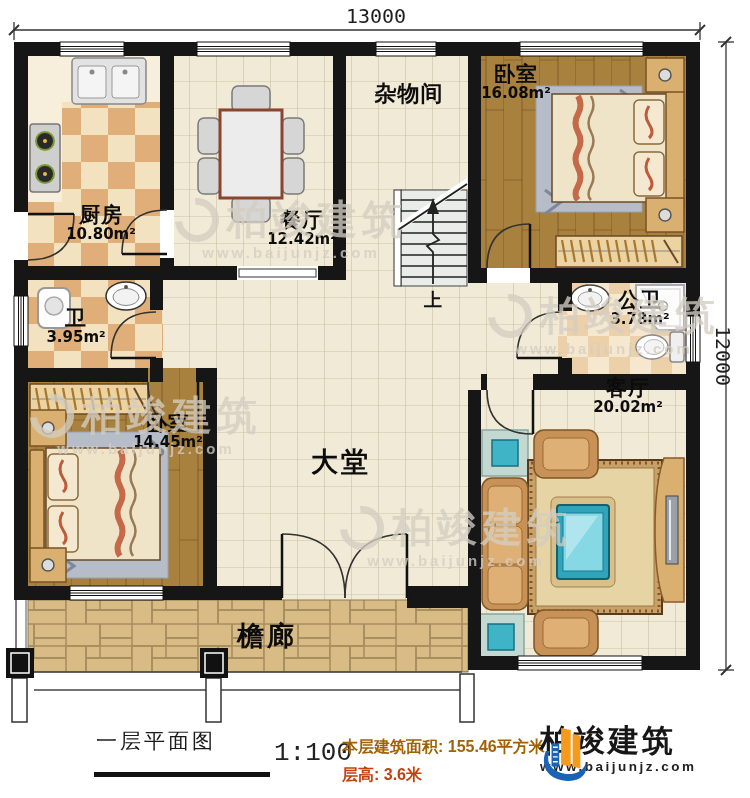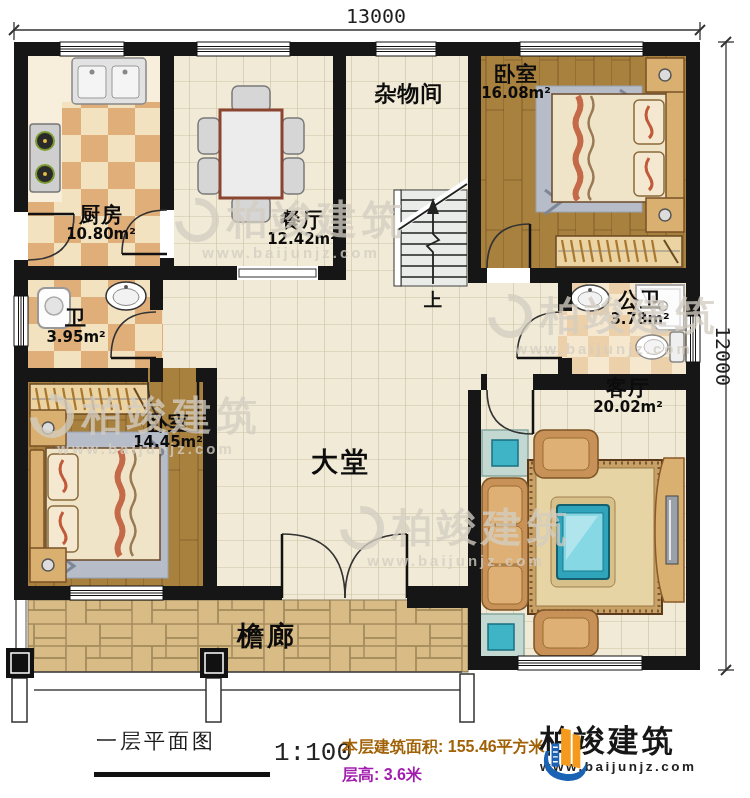--- a/index.html
+++ b/index.html
@@ -25,21 +25,21 @@
     border-radius:50%;transform:rotate(40deg);}
   .wm-text{font-size:40px;font-weight:800;letter-spacing:5px;}
   .wm-site{font-size:15px;font-weight:700;letter-spacing:3px;margin-top:-3px;}
   
   .sheet-title{position:absolute;left:96px;top:727px;font-size:21px;color:#1b1b1b;
     letter-spacing:3px;font-weight:500;}
   .title-underline{position:absolute;left:94px;top:772px;width:176px;height:5px;background:#111;}
   .sheet-scale{position:absolute;left:274px;top:738px;font-size:26px;color:#222;
     font-family:Liberation Mono, monospace;}
   .info-line1{position:absolute;left:342px;top:737px;font-size:16px;font-weight:700;color:#a16207;}
-  .info-line2{position:absolute;left:342px;top:765px;font-size:16px;font-weight:700;color:#a21caf;}
+  .info-line2{position:absolute;left:342px;top:765px;font-size:16px;font-weight:700;color:#c2410c;}
   .logo{position:absolute;left:540px;top:724px;display:flex;align-items:flex-start;gap:8px;}
   .logo-text{display:flex;flex-direction:column;}
   .logo-company{font-size:31px;font-weight:900;letter-spacing:3px;color:#161616;line-height:1.1;}
   .logo-site{font-size:13.5px;font-weight:700;letter-spacing:2.5px;color:#222;margin-top:1px;}
 </style>
 </head>
 <body>
 
 <div class="plan-root">
 

